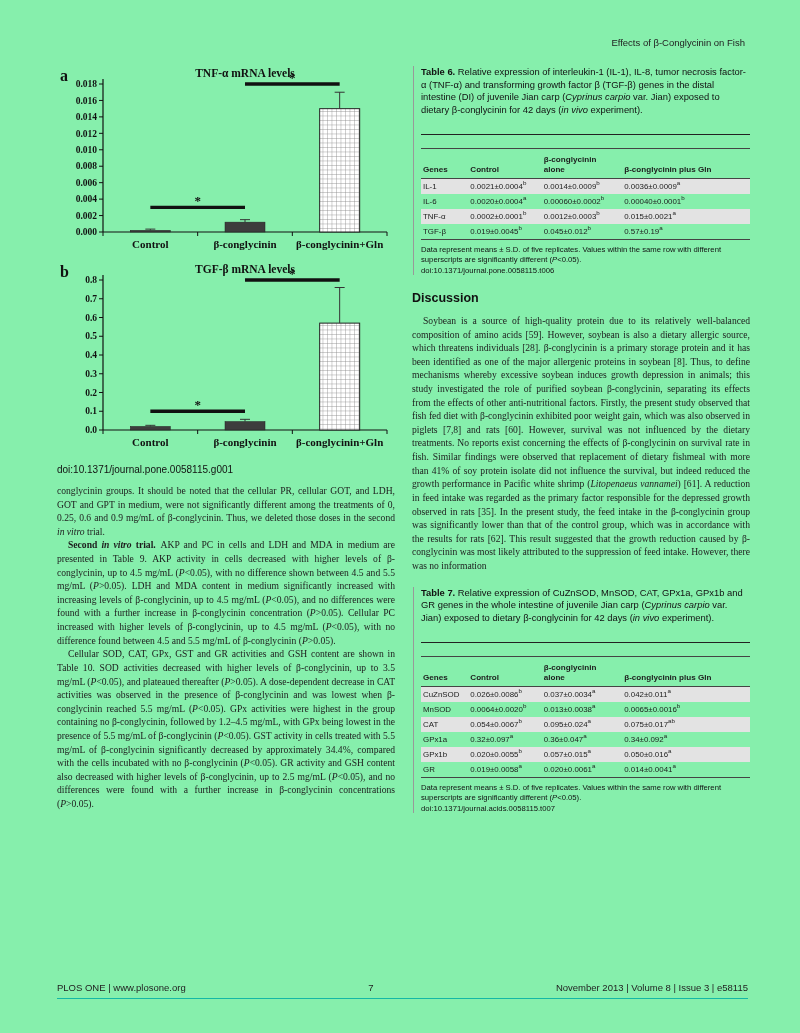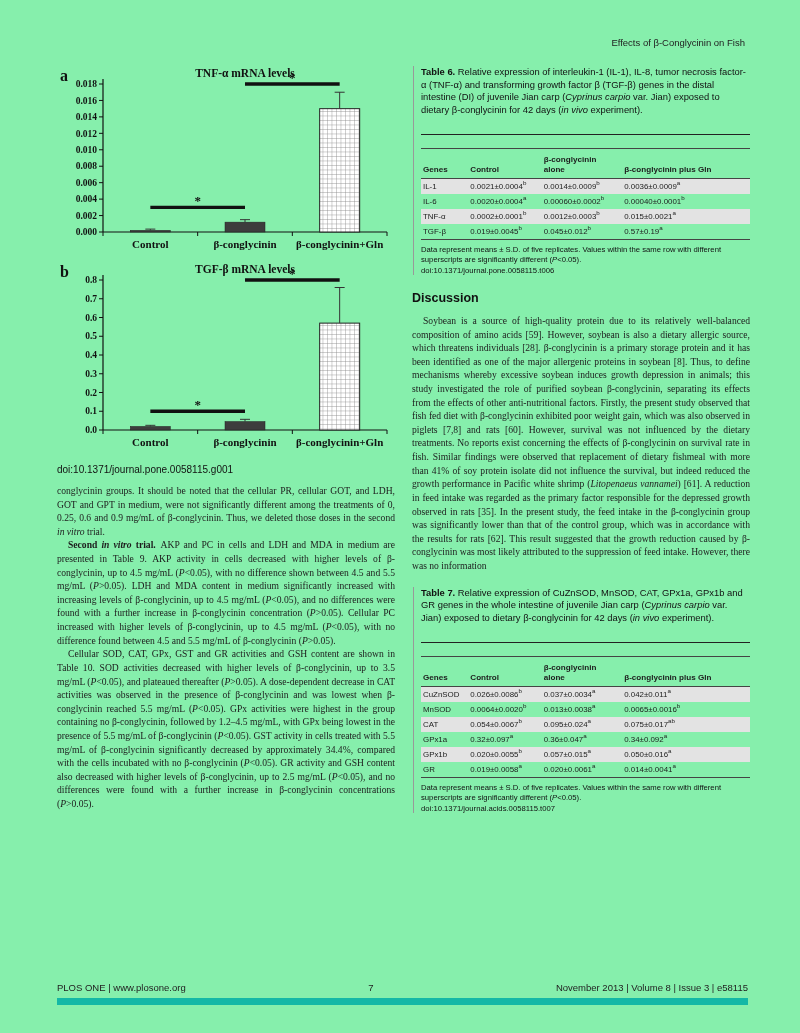--- a/index.html
+++ b/index.html
@@ -32,21 +32,21 @@
   table.tbl thead tr.hdr th{border-bottom:1px solid #444;padding-top:1px;padding-bottom:4px;}
   table.tbl tbody tr:nth-child(odd){background:#e3e3e3;}
   table.tbl sup{font-size:6.2px;line-height:0;}
   .tbl-note{font-size:7.7px;line-height:1.3;padding-top:5px;color:#111;}
   .tbl-doi{font-size:7.7px;padding-top:1px;color:#111;}
   .section-heading{font-family:"Liberation Sans",sans-serif;font-weight:700;font-size:12.5px;
         margin:16px 0 9px 0;color:#111;}
   .footer{position:absolute;left:57px;right:52px;top:982px;display:flex;
         justify-content:space-between;align-items:flex-start;
         font-family:"Liberation Sans",sans-serif;font-size:9.5px;color:#222;
-        border-bottom:7px solid #14b8a6;padding-bottom:5px;}
+        border-bottom:1px solid #14b8a6;padding-bottom:5px;}
   .b{font-weight:700;}
   .i{font-style:italic;}
 </style>
 </head>
 <body>
 
 <div class="page">
 
   <div class="running-head">Effects of β-Conglycinin on Fish</div>
 

